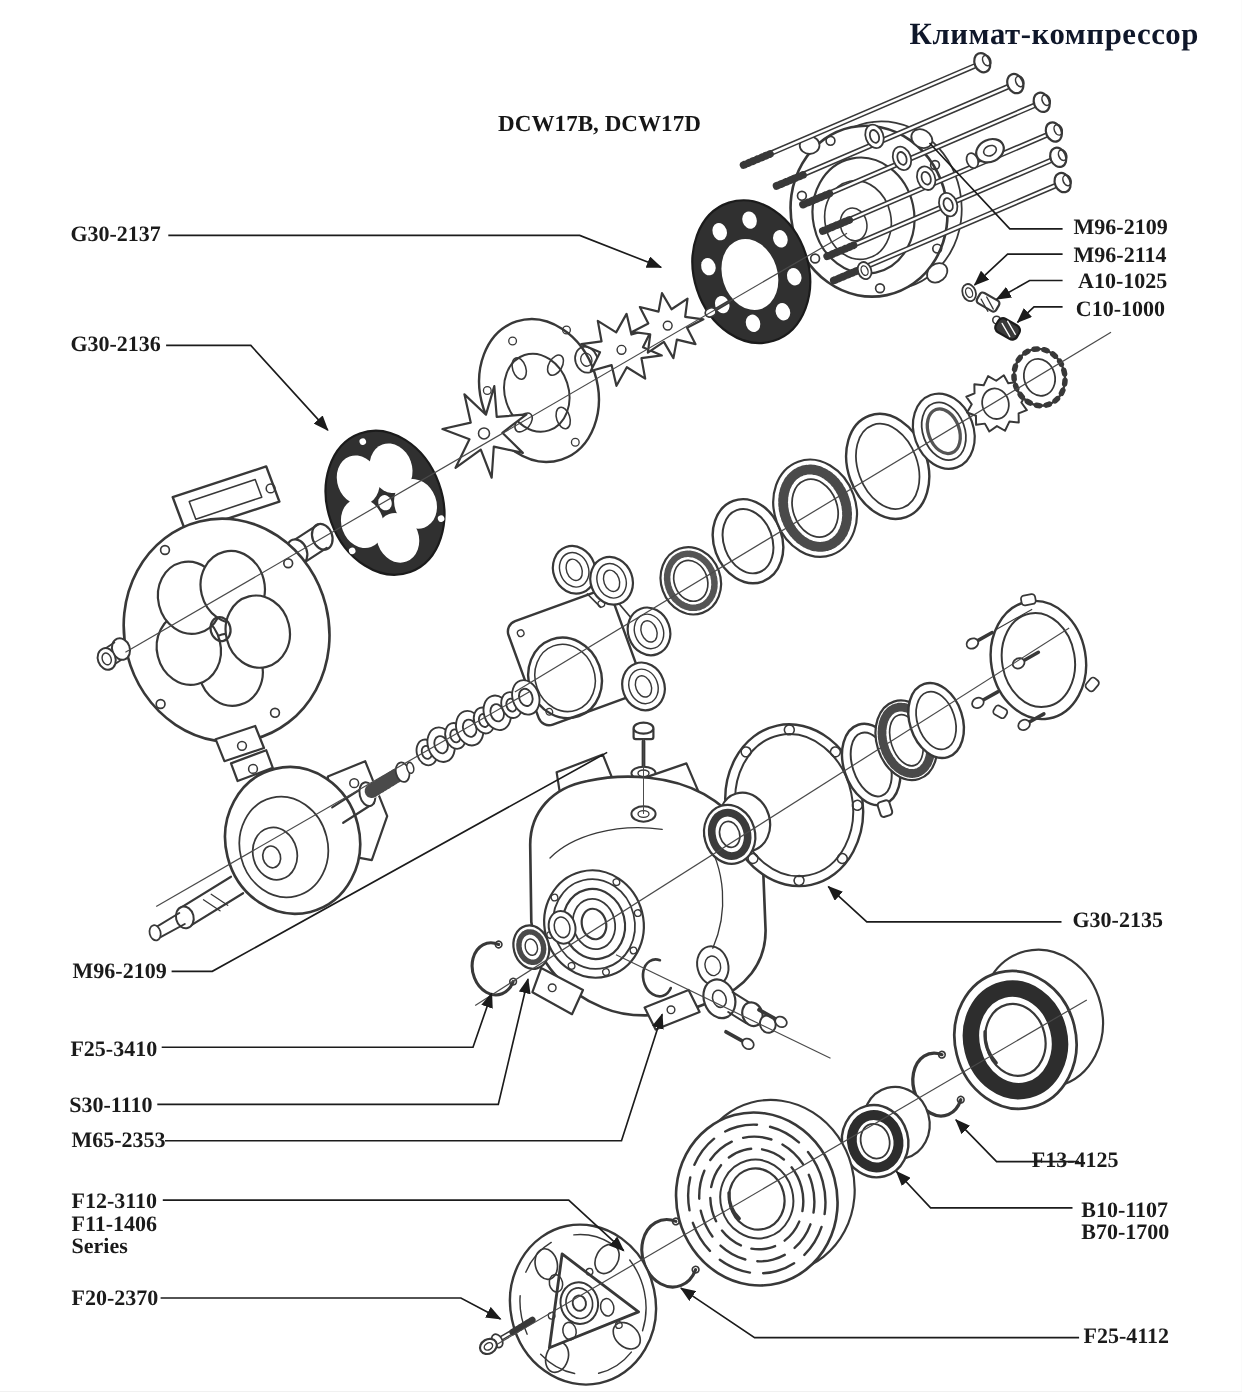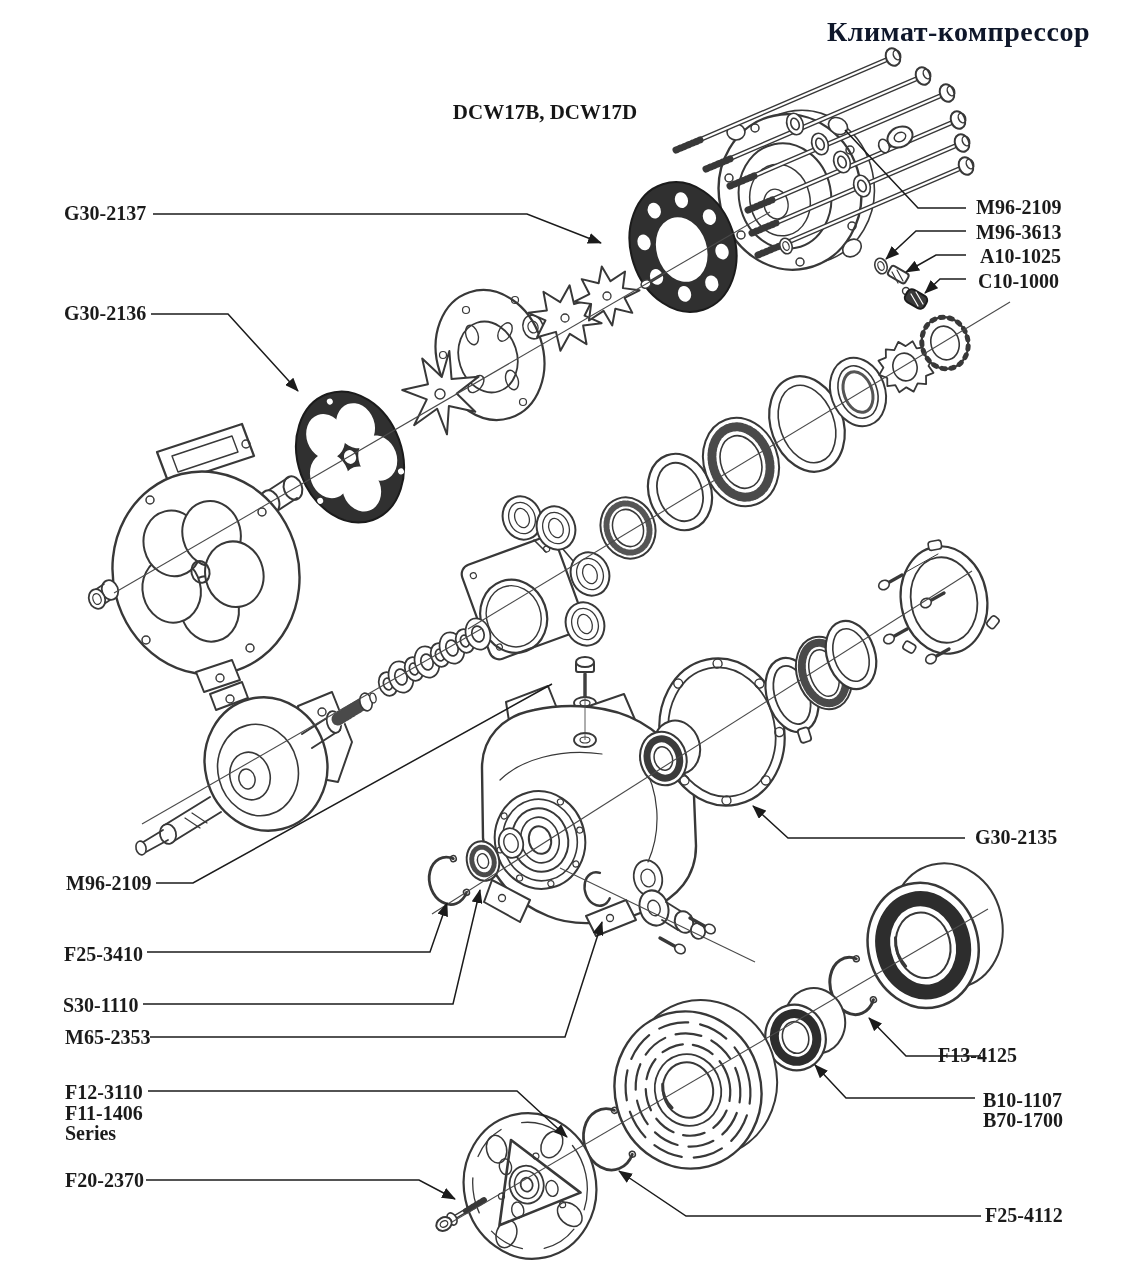--- a/index.html
+++ b/index.html
@@ -25,21 +25,21 @@
   <div class="lbl" style="left:66px;top:872px">M96-2109</div>
   <div class="lbl" style="left:64px;top:943px">F25-3410</div>
   <div class="lbl" style="left:63px;top:994px">S30-1110</div>
   <div class="lbl" style="left:65px;top:1026px">M65-2353</div>
   <div class="lbl" style="left:65px;top:1081px">F12-3110</div>
   <div class="lbl" style="left:65px;top:1102px">F11-1406</div>
   <div class="lbl" style="left:65px;top:1122px">Series</div>
   <div class="lbl" style="left:65px;top:1169px">F20-2370</div>
 
   <div class="lbl" style="left:976px;top:196px">M96-2109</div>
-  <div class="lbl" style="left:976px;top:221px">M96-3613</div>
+  <div class="lbl" style="left:976px;top:221px">M96-2114</div>
   <div class="lbl" style="left:980px;top:245px">A10-1025</div>
   <div class="lbl" style="left:978px;top:270px">C10-1000</div>
   <div class="lbl" style="left:975px;top:826px">G30-2135</div>
   <div class="lbl" style="left:938px;top:1044px">F13-4125</div>
   <div class="lbl" style="left:983px;top:1089px">B10-1107</div>
   <div class="lbl" style="left:983px;top:1109px">B70-1700</div>
   <div class="lbl" style="left:985px;top:1204px">F25-4112</div>
 
   <svg width="1129" height="1265" viewBox="0 0 1129 1265">
     <defs>

